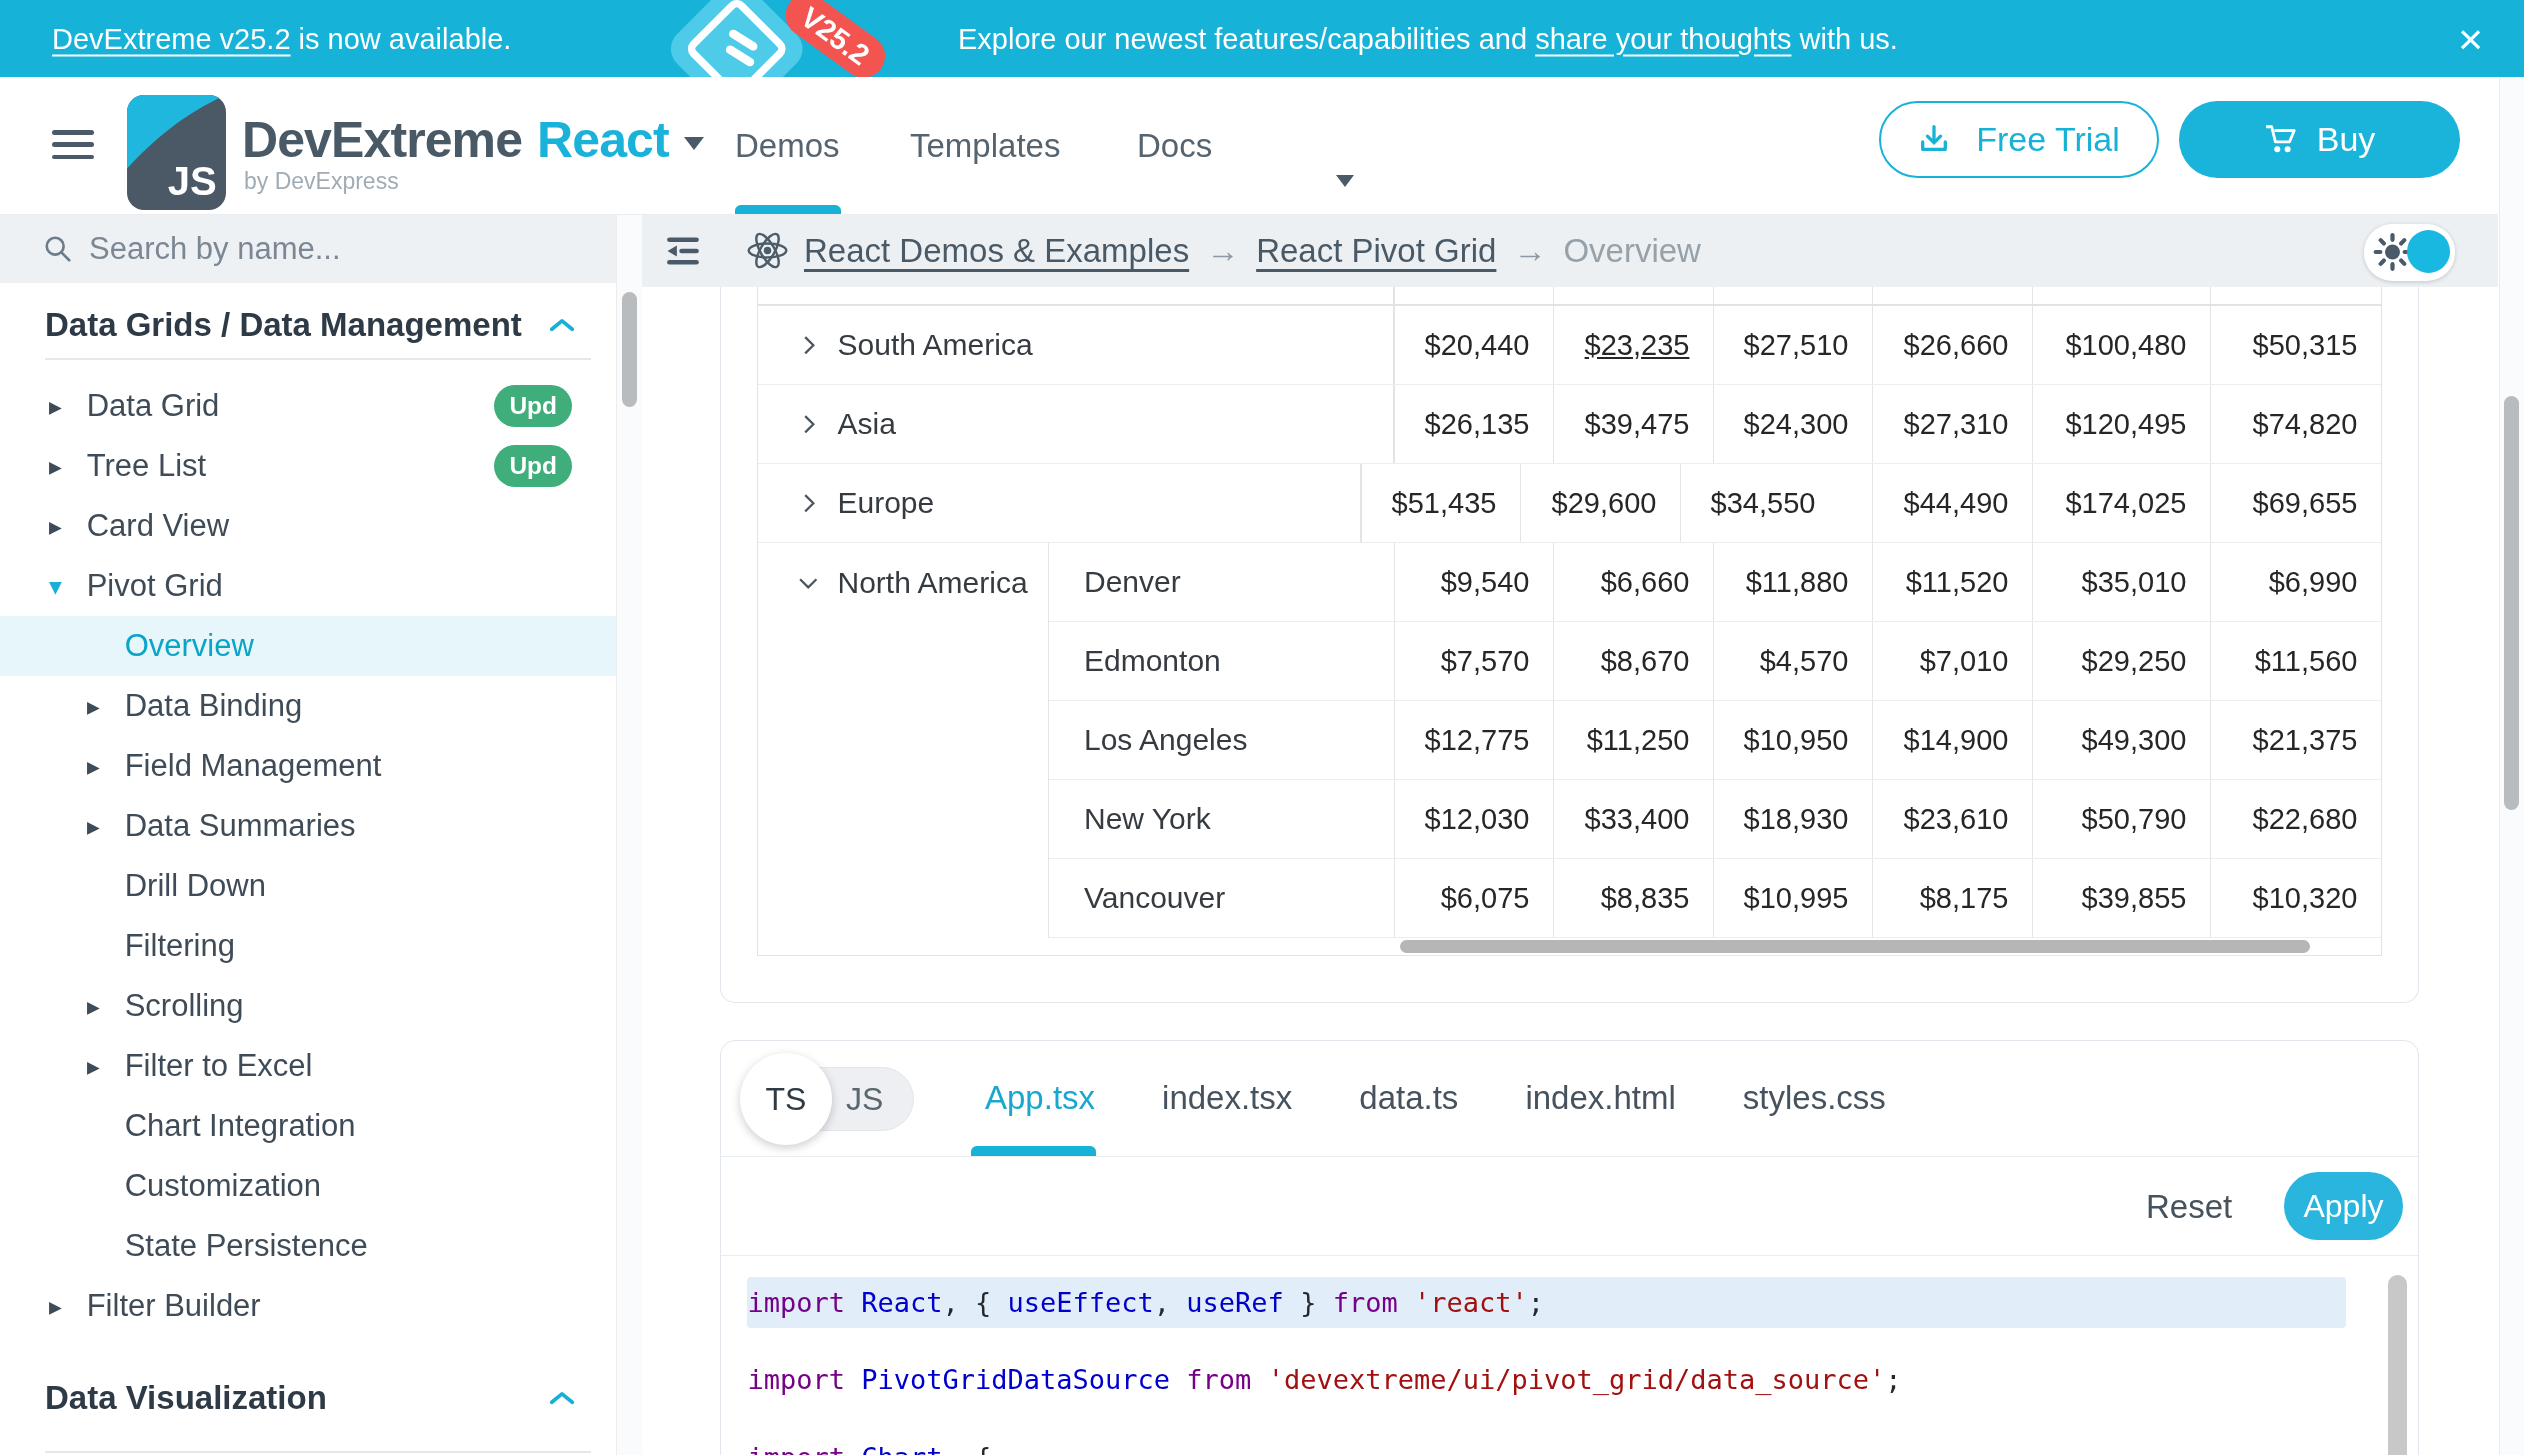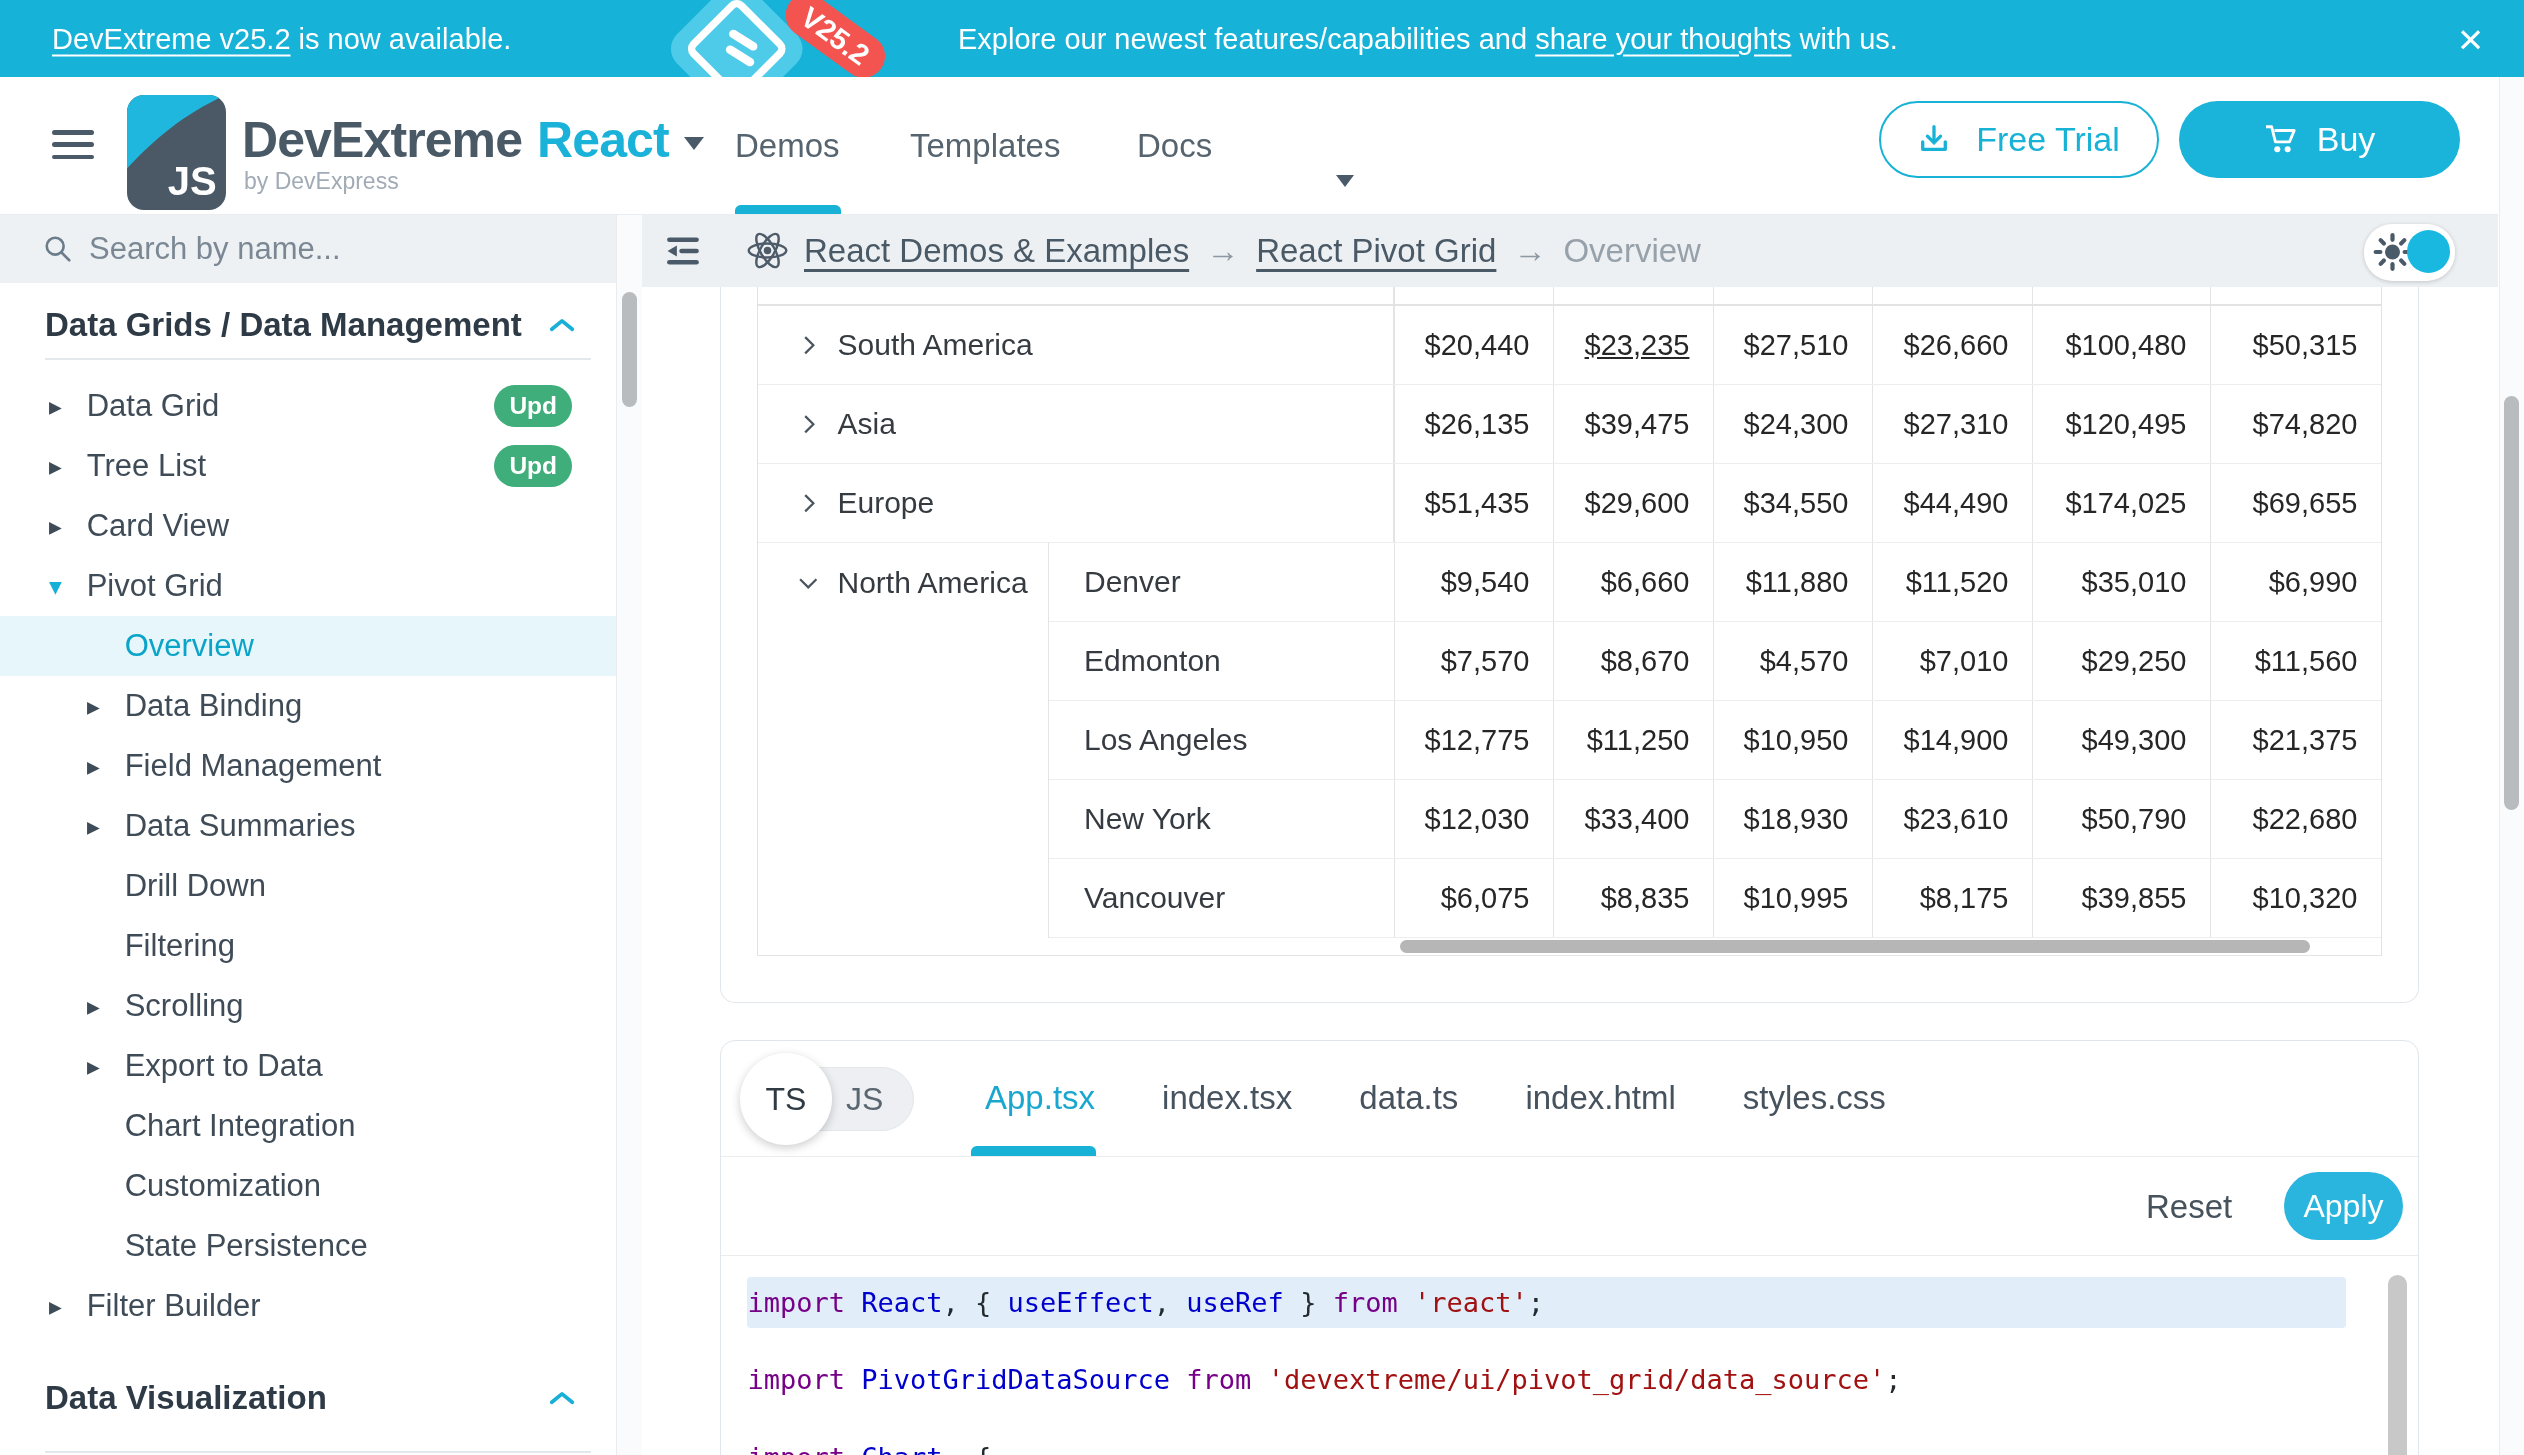--- a/index.html
+++ b/index.html
@@ -279,21 +279,21 @@
           <div class="side-item lvl2">
             <span class="arr"></span>
             <span class="lbl">Filtering</span>
           </div>
           <div class="side-item lvl2">
             <span class="arr">▸</span>
             <span class="lbl">Scrolling</span>
           </div>
           <div class="side-item lvl2">
             <span class="arr">▸</span>
-            <span class="lbl">Export to Data</span>
+            <span class="lbl">Filter to Excel</span>
           </div>
           <div class="side-item lvl2">
             <span class="arr"></span>
             <span class="lbl">Chart Integration</span>
           </div>
           <div class="side-item lvl2">
             <span class="arr"></span>
             <span class="lbl">Customization</span>
           </div>
           <div class="side-item lvl2">
@@ -409,21 +409,21 @@
                 <div class="p-row">
                   <div class="p-label">
                     <svg width="24.5" height="24.5" viewBox="0 0 24 24">
                       <polyline points="9,4 17,12 9,20" fill="none" stroke="#4a5560" stroke-width="2.2"></polyline>
                     </svg>
                     <span class="txt">Europe</span>
                   </div>
                   <div class="p-val" style="width: 0px; flex: 0 0 159px;">$51,435</div>
                   <div class="p-val" style="width: 0px; flex: 0 0 160px;">$29,600</div>
                   <div class="p-val" style="width: 0px; flex: 0 0 159px;">$34,550</div>
-                  <div class="p-val" style="width: 0px; flex: 0 0 160px;">$44,490</div>
+                  <div class="p-val" style="width: 0px; flex: 0 0 160px; margin-left: 33px;">$44,490</div>
                   <div class="p-val" style="width: 0px; flex: 0 0 178px;">$174,025</div>
                   <div class="p-val" style="width: 0px; flex: 0 0 171px;">$69,655</div>
                 </div>
                 <div class="p-group">
                   <div class="p-region">
                     <div class="hd">
                       <svg width="24.5" height="24.5" viewBox="0 0 24 24">
                         <polyline points="4,9 12,17 20,9" fill="none" stroke="#4a5560" stroke-width="2.2"></polyline>
                       </svg>
                       <span class="txt">North America</span>

